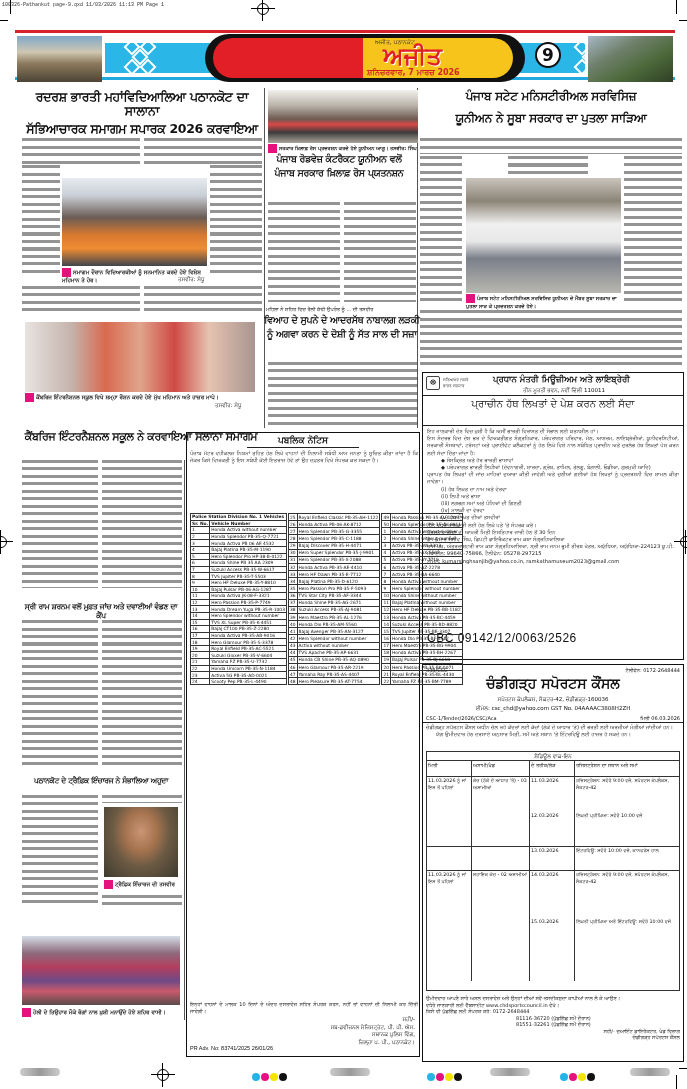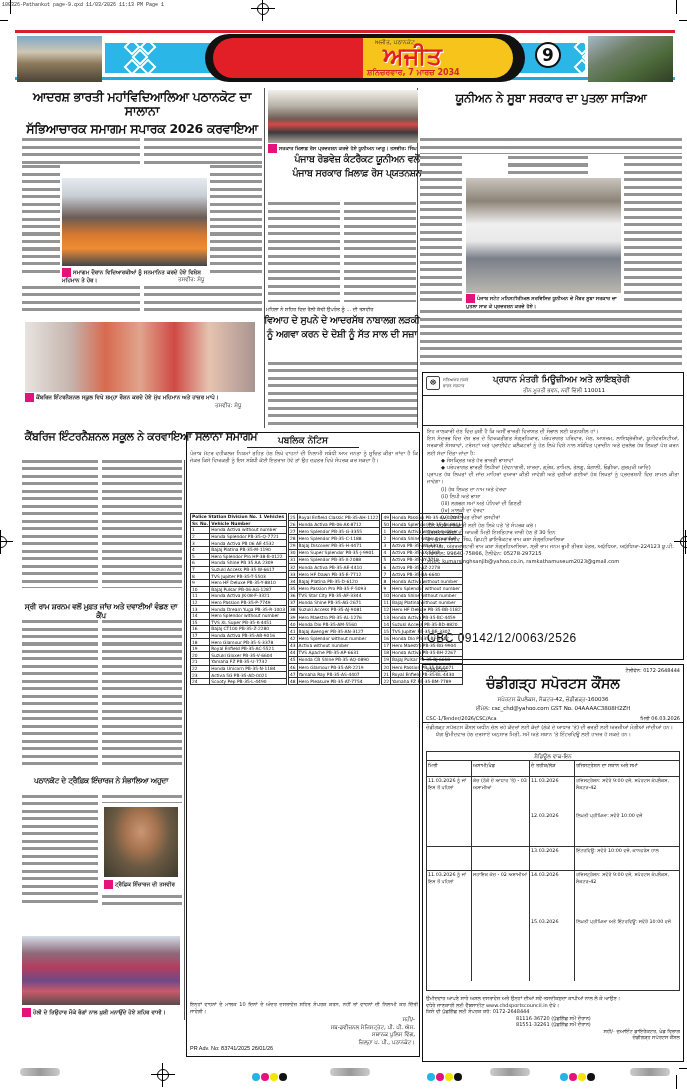--- a/index.html
+++ b/index.html
@@ -95,28 +95,28 @@
       <span style="left:22px;top:4px"></span>
       <span style="left:14px;top:14px"></span>
       <span style="left:6px;top:24px"></span>
       <span style="left:22px;top:24px"></span>
   </div>
   <div class="abs pill">
     <div class="red"></div>
       <div class="yel"></div>
     <div class="abs tag-small">ਅਜੀਤ, ਪਠਾਨਕੋਟ</div>
     <div class="abs title-r">ਅਜੀਤ</div>
-    <div class="abs mast-date">ਸ਼ਨਿਚਰਵਾਰ, 7 ਮਾਰਚ 2034</div>
+    <div class="abs mast-date">ਸ਼ਨਿਚਰਵਾਰ, 7 ਮਾਰਚ 2026</div>
   </div>
   <div class="abs page-num">9</div>
   <div class="abs mast-photo r"></div>
 </div>
 
 <div class="abs" style="left:22px;top:90px;width:240px">
-  <h1 class="hd" style="font-size:12.5px">ਆਦਰਸ਼ ਭਾਰਤੀ ਮਹਾਂਵਿਦਿਆਲਿਆ ਪਠਾਨਕੋਟ ਦਾ ਸਾਲਾਨਾ</h1>
+  <h1 class="hd" style="font-size:12.5px">ਰਦਰਸ਼ ਭਾਰਤੀ ਮਹਾਂਵਿਦਿਆਲਿਆ ਪਠਾਨਕੋਟ ਦਾ ਸਾਲਾਨਾ</h1>
   <h1 class="hd" style="font-size:12.5px;margin-top:3px">ਸੱਭਿਆਚਾਰਕ ਸਮਾਗਮ ਸਪਾਰਕ 2026 ਕਰਵਾਇਆ</h1>
 </div>
 <div class="abs txt faketext" style="left:22px;top:138px;width:118px;height:26px"></div>
 <div class="abs txt faketext" style="left:144px;top:138px;width:118px;height:26px"></div>
 <div class="abs txt faketext" style="left:22px;top:165px;width:38px;height:112px"></div>
 <div class="abs photo" style="left:62px;top:178px;width:145px;height:88px;background:linear-gradient(180deg,#e7ebef 0%,#c9cfd6 20%,#6b5c55 45%,#d9792f 65%,#ef8c33 80%,#41454d 100%)"></div>
 <div class="abs txt faketext" style="left:210px;top:165px;width:52px;height:112px"></div>
 <div class="abs cap" style="left:62px;top:268px;width:150px"><span class="mk"></span><span>ਸਮਾਗਮ ਦੌਰਾਨ ਵਿਦਿਆਰਥੀਆਂ ਨੂੰ ਸਨਮਾਨਿਤ ਕਰਦੇ ਹੋਏ ਵਿਸ਼ੇਸ਼ ਮਹਿਮਾਨ ਤੇ ਹੋਰ।</span></div>
 <div class="abs cap" style="left:178px;top:276px;font-weight:normal">ਤਸਵੀਰ: ਸੰਧੂ</div>
 <div class="abs txt faketext" style="left:22px;top:286px;width:118px;height:28px"></div>
@@ -143,53 +143,55 @@
 
 <div class="abs photo" style="left:22px;top:936px;width:158px;height:69px;background:linear-gradient(180deg,#d4dde6 0%,#8e6a7b 25%,#b43d5e 45%,#6e4a86 65%,#c95a6c 80%,#5a4b4a 100%)"></div>
 <div class="abs cap" style="left:22px;top:1008px;width:160px"><span class="mk"></span><span>ਹੋਲੀ ਦੇ ਤਿਉਹਾਰ ਮੌਕੇ ਰੰਗਾਂ ਨਾਲ ਖ਼ੁਸ਼ੀ ਮਨਾਉਂਦੇ ਹੋਏ ਸ਼ਹਿਰ ਵਾਸੀ।</span></div>
 
 <div class="abs col-rule" style="left:264px;top:88px;height:340px"></div>
 <div class="abs col-rule" style="left:417px;top:88px;height:340px"></div>
 <div class="abs col-rule" style="left:184px;top:460px;height:560px"></div>
 
 <div class="abs photo" style="left:268px;top:90px;width:150px;height:53px;background:linear-gradient(180deg,#f2f0ec 0%,#b8b2a8 30%,#6f5a51 55%,#d84848 65%,#3d3c3d 80%,#aaa49a 100%)"></div>
 <div class="abs cap" style="left:268px;top:144px;width:150px;font-size:5px"><span class="mk"></span><span>ਸਰਕਾਰ ਖ਼ਿਲਾਫ਼ ਰੋਸ ਪ੍ਰਦਰਸ਼ਨ ਕਰਦੇ ਹੋਏ ਯੂਨੀਅਨ ਆਗੂ। ਤਸਵੀਰ: ਸਿੰਘ</span></div>
-<div class="abs" style="left:271px;top:154px;width:172px">
+<div class="abs" style="left:253px;top:154px;width:172px">
   <h1 class="hd" style="font-size:9.5px">ਪੰਜਾਬ ਰੋਡਵੇਜ਼ ਕੰਟਰੈਕਟ ਯੂਨੀਅਨ ਵਲੋਂ</h1>
   <h1 class="hd" style="font-size:9.5px;margin-top:3px">ਪੰਜਾਬ ਸਰਕਾਰ ਖ਼ਿਲਾਫ਼ ਰੋਸ ਪ੍ਯਤਨਸ਼ਨ</h1>
 </div>
 <div class="abs txt faketext" style="left:268px;top:202px;width:72px;height:100px"></div>
 <div class="abs txt faketext" style="left:344px;top:202px;width:72px;height:100px"></div>
 
 <div class="abs cap" style="left:266px;top:306px;width:150px;font-size:5px;font-weight:normal">ਮਹਿਲਾ ਨੇ ਸ਼ਹਿਰ ਵਿਚ ਰੈਲੀ ਕੱਢੀ ਉਪਰੰਤ ਨੂੰ ... ਦੀ ਤਸਵੀਰ</div>
 <div class="abs" style="left:262px;top:315px;width:160px">
   <h1 class="hd" style="font-size:9.5px">ਵਿਆਹ ਦੇ ਸੁਪਨੇ ਦੇ ਆਦਰਸੱਥ ਨਾਬਾਲਗ ਲੜਕੀ</h1>
   <h1 class="hd" style="font-size:9.5px;margin-top:3px">ਨੂੰ ਅਗਵਾ ਕਰਨ ਦੇ ਦੋਸ਼ੀ ਨੂੰ ਸੱਤ ਸਾਲ ਦੀ ਸਜ਼ਾ</h1>
 </div>
 <div class="abs txt faketext" style="left:268px;top:362px;width:150px;height:64px"></div>
 
 <div class="abs" style="left:420px;top:90px;width:262px">
-  <h1 class="hd" style="font-size:12px;margin-top:2px">ਯੂਨੀਅਨ ਨੇ ਸੂਬਾ ਸਰਕਾਰ ਦਾ ਪੁਤਲਾ ਸਾੜਿਆ</h1>
+  <h1 class="hd" style="font-size:12px">ਪੰਜਾਬ ਸਟੇਟ ਮਨਿਸਟੀਰੀਅਲ ਸਰਵਿਸਿਜ਼</h1>
+  <h1 class="hd" style="font-size:12px;margin-top:8px">ਯੂਨੀਅਨ ਨੇ ਸੂਬਾ ਸਰਕਾਰ ਦਾ ਪੁਤਲਾ ਸਾੜਿਆ</h1>
 </div>
 <div class="abs txt faketext" style="left:420px;top:138px;width:262px;height:16px"></div>
 <div class="abs txt faketext" style="left:420px;top:156px;width:42px;height:150px"></div>
 <div class="abs txt faketext" style="left:508px;top:156px;width:80px;height:22px"></div>
 <div class="abs photo" style="left:466px;top:178px;width:155px;height:115px;background:linear-gradient(180deg,#c9c5bd 0%,#8d8478 20%,#f0f0f0 40%,#e8e8e8 55%,#7a7f89 70%,#b9b7b0 100%)"></div>
 <div class="abs txt faketext" style="left:624px;top:156px;width:58px;height:150px"></div>
 <div class="abs cap" style="left:466px;top:294px;width:155px;font-size:5px"><span class="mk"></span><span>ਪੰਜਾਬ ਸਟੇਟ ਮਨਿਸਟੀਰੀਅਲ ਸਰਵਿਸਿਜ਼ ਯੂਨੀਅਨ ਦੇ ਮੈਂਬਰ ਸੂਬਾ ਸਰਕਾਰ ਦਾ ਪੁਤਲਾ ਸਾੜ ਕੇ ਪ੍ਰਦਰਸ਼ਨ ਕਰਦੇ ਹੋਏ।</span></div>
 <div class="abs txt faketext" style="left:420px;top:310px;width:262px;height:60px"></div>
 
 <div class="abs box" style="left:422px;top:372px;width:262px;height:288px">
   <div class="abs" style="left:3px;top:3px;width:14px;height:14px;border:1px solid #444;border-radius:2px;text-align:center;font-size:8px;line-height:12px">☸</div>
   <div class="abs" style="left:20px;top:4px;font-size:4px">ਸਤਿਆਮੇਵ ਜਯਤੇ</div>
   <div class="abs" style="left:20px;top:10px;font-size:4px">ਭਾਰਤ ਸਰਕਾਰ</div>
   <div class="abs" style="left:70px;top:1px;font-size:8.5px;font-weight:bold">ਪ੍ਰਧਾਨ ਮੰਤਰੀ ਮਿਊਜ਼ੀਅਮ ਅਤੇ ਲਾਇਬ੍ਰੇਰੀ</div>
   <div class="abs" style="left:100px;top:14px;font-size:5.5px">ਤੀਨ ਮੂਰਤੀ ਭਵਨ, ਨਵੀਂ ਦਿੱਲੀ 110011</div>
   <div class="abs hr" style="left:0;top:22px;width:260px"></div>
   <div class="abs" style="left:4px;top:24px;width:252px;text-align:center;font-size:10px;line-height:13px;font-family:'DejaVu Serif',serif">
+    <div>ਪ੍ਰਾਚੀਨ ਹੱਥ ਲਿਖਤਾਂ ਦੇ ਪੇਸ਼ ਕਰਨ ਲਈ ਸੱਦਾ</div>
   </div>
   <div class="abs hr" style="left:0;top:52px;width:260px"></div>
   <div class="abs txt" style="left:4px;top:55px;width:252px;height:190px;font-size:5.2px;line-height:7.2px">
     <p>ਇਹ ਜਾਣਕਾਰੀ ਦੇਣ ਵਿਚ ਖ਼ੁਸ਼ੀ ਹੈ ਕਿ ਅਸੀਂ ਭਾਰਤੀ ਵਿਰਾਸਤ ਦੀ ਸੰਭਾਲ ਲਈ ਯਤਨਸ਼ੀਲ ਹਾਂ।</p>
     <p>ਇਸ ਸੰਦਰਭ ਵਿਚ ਦੇਸ਼ ਭਰ ਦੇ ਵਿਅਕਤੀਗਤ ਸੰਗ੍ਰਹਿਕਾਰ, ਪਰੰਪਰਾਗਤ ਪਰਿਵਾਰ, ਮੱਠ, ਆਸ਼ਰਮ, ਲਾਇਬ੍ਰੇਰੀਆਂ, ਯੂਨੀਵਰਸਿਟੀਆਂ, ਸਰਕਾਰੀ ਸੰਸਥਾਵਾਂ, ਟਰੱਸਟਾਂ ਅਤੇ ਪ੍ਰਾਈਵੇਟ ਕਲੈਕਟਰਾਂ ਨੂੰ ਹੇਠ ਲਿਖੇ ਵਿਸ਼ੇ ਨਾਲ ਸਬੰਧਿਤ ਪ੍ਰਾਚੀਨ ਅਤੇ ਦੁਰਲੱਭ ਹੱਥ ਲਿਖਤਾਂ ਪੇਸ਼ ਕਰਨ ਲਈ ਸੱਦਾ ਦਿੱਤਾ ਜਾਂਦਾ ਹੈ:</p>
     <p style="padding-left:14px">◆ <span>ਸੰਸਕ੍ਰਿਤ ਅਤੇ ਹੋਰ ਭਾਰਤੀ ਭਾਸ਼ਾਵਾਂ</span></p>
     <p style="padding-left:14px">◆ <span>ਪਰੰਪਰਾਗਤ ਭਾਰਤੀ ਲਿਪੀਆਂ (ਦੇਵਨਾਗਰੀ, ਸ਼ਾਰਦਾ, ਗ੍ਰੰਥ, ਤਾਮਿਲ, ਤੇਲਗੂ, ਬੰਗਾਲੀ, ਓਡੀਆ, ਗੁਰਮੁਖੀ ਆਦਿ)</span></p>
     <p>ਪ੍ਰਾਪਤ ਹੱਥ ਲਿਖਤਾਂ ਦੀ ਜਾਂਚ ਮਾਹਿਰਾਂ ਦੁਆਰਾ ਕੀਤੀ ਜਾਵੇਗੀ ਅਤੇ ਚੁਣੀਆਂ ਗਈਆਂ ਹੱਥ ਲਿਖਤਾਂ ਨੂੰ ਪ੍ਰਦਰਸ਼ਨੀ ਵਿਚ ਸ਼ਾਮਲ ਕੀਤਾ ਜਾਵੇਗਾ।</p>
     <p style="padding-left:14px">(i) <span>ਹੱਥ ਲਿਖਤ ਦਾ ਨਾਮ ਅਤੇ ਵੇਰਵਾ</span></p>
     <p style="padding-left:14px">(ii) <span>ਲਿਪੀ ਅਤੇ ਭਾਸ਼ਾ</span></p>

